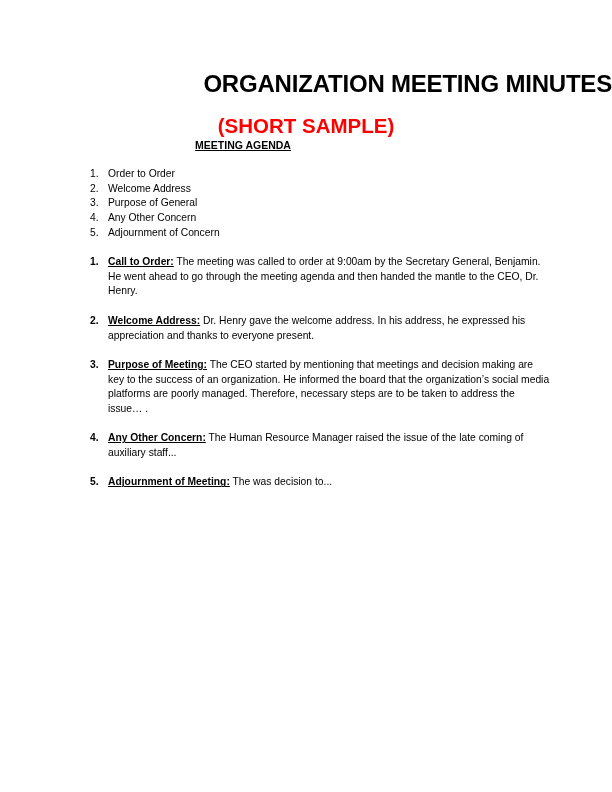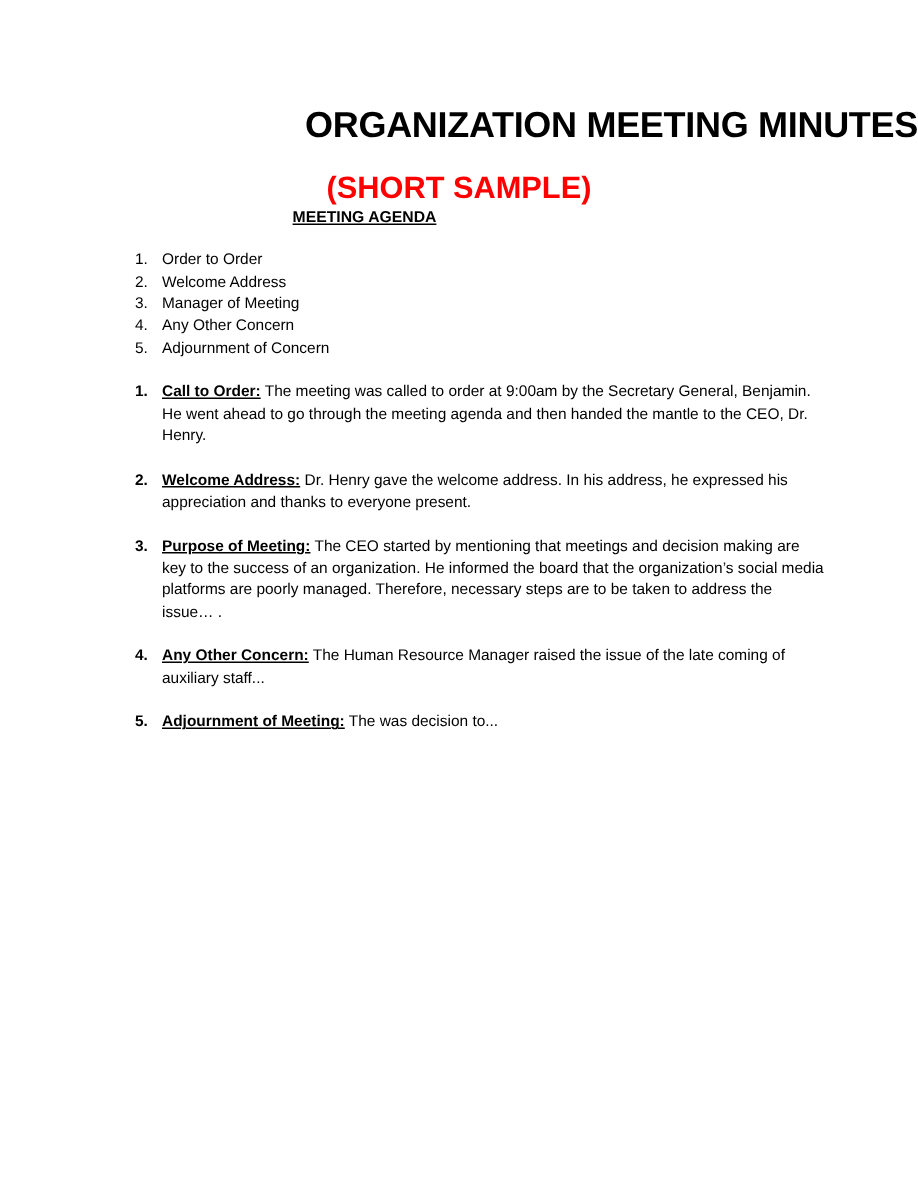--- a/index.html
+++ b/index.html
@@ -27,21 +27,21 @@
   <li>
       <span class="num">1.</span>
       <span>Order to Order</span>
     </li>
   <li>
       <span class="num">2.</span>
       <span>Welcome Address</span>
     </li>
   <li>
       <span class="num">3.</span>
-      <span>Manager of Meeting</span>
+      <span>Purpose of General</span>
     </li>
   <li>
       <span class="num">4.</span>
       <span>Any Other Concern</span>
     </li>
   <li>
       <span class="num">5.</span>
       <span>Adjournment of Concern</span>
     </li>
 </ul>

